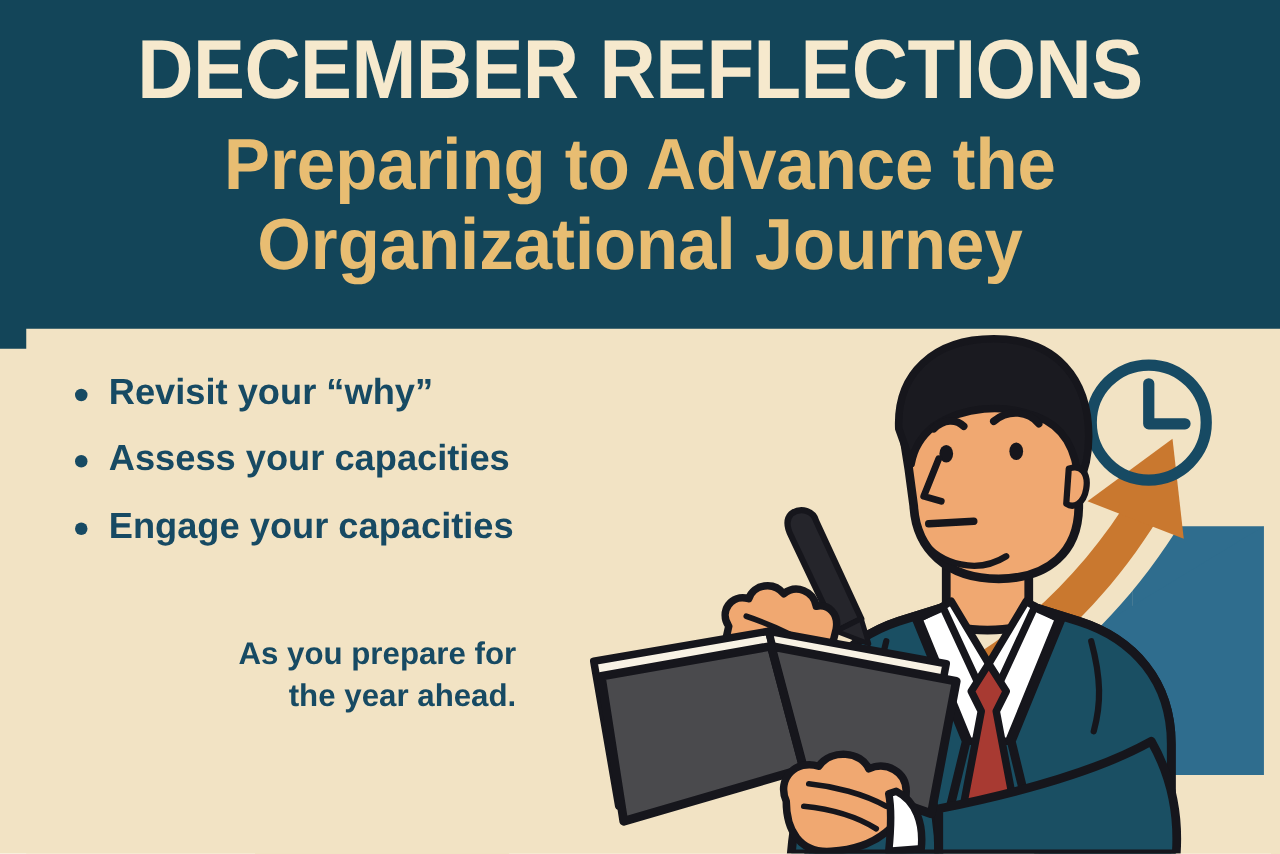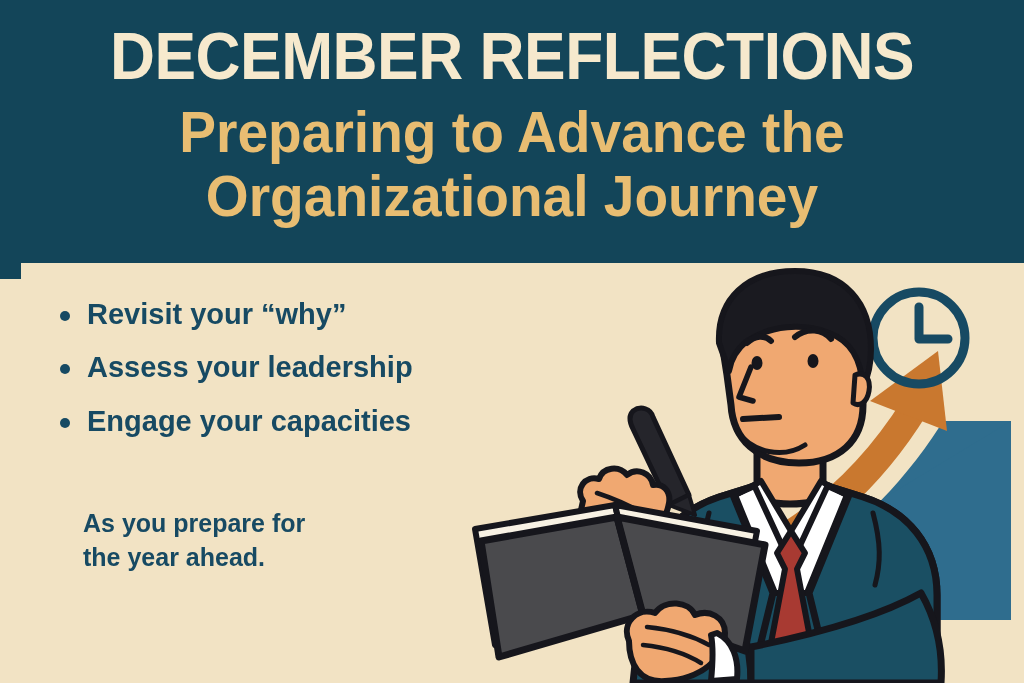--- a/index.html
+++ b/index.html
@@ -95,20 +95,21 @@
 
   #closing-text {
     position: absolute;
     left: 62px;
     top: 243px;
     color: #174a63;
     font-size: 25px;
     font-weight: 700;
     line-height: 1.36;
     width: 330px;
+    text-align: right;
   }
   #closing-text .close-line { display: block; white-space: nowrap; }
 
   
   #illustration {
     position: absolute;
     left: 430px;
     top: 0px;
     width: 594px;
     height: 420px;
@@ -130,21 +131,21 @@
 
   <div id="body-area">
 
     <ul id="bullet-list">
       <li>
         <span class="dot"></span>
         <span>Revisit your “why”</span>
       </li>
       <li>
         <span class="dot"></span>
-        <span>Assess your leadership</span>
+        <span>Assess your capacities</span>
       </li>
       <li>
         <span class="dot"></span>
         <span>Engage your capacities</span>
       </li>
     </ul>
 
     <div id="closing-text">
       <span class="close-line">As you prepare for</span>
       <span class="close-line">the year ahead.</span>

